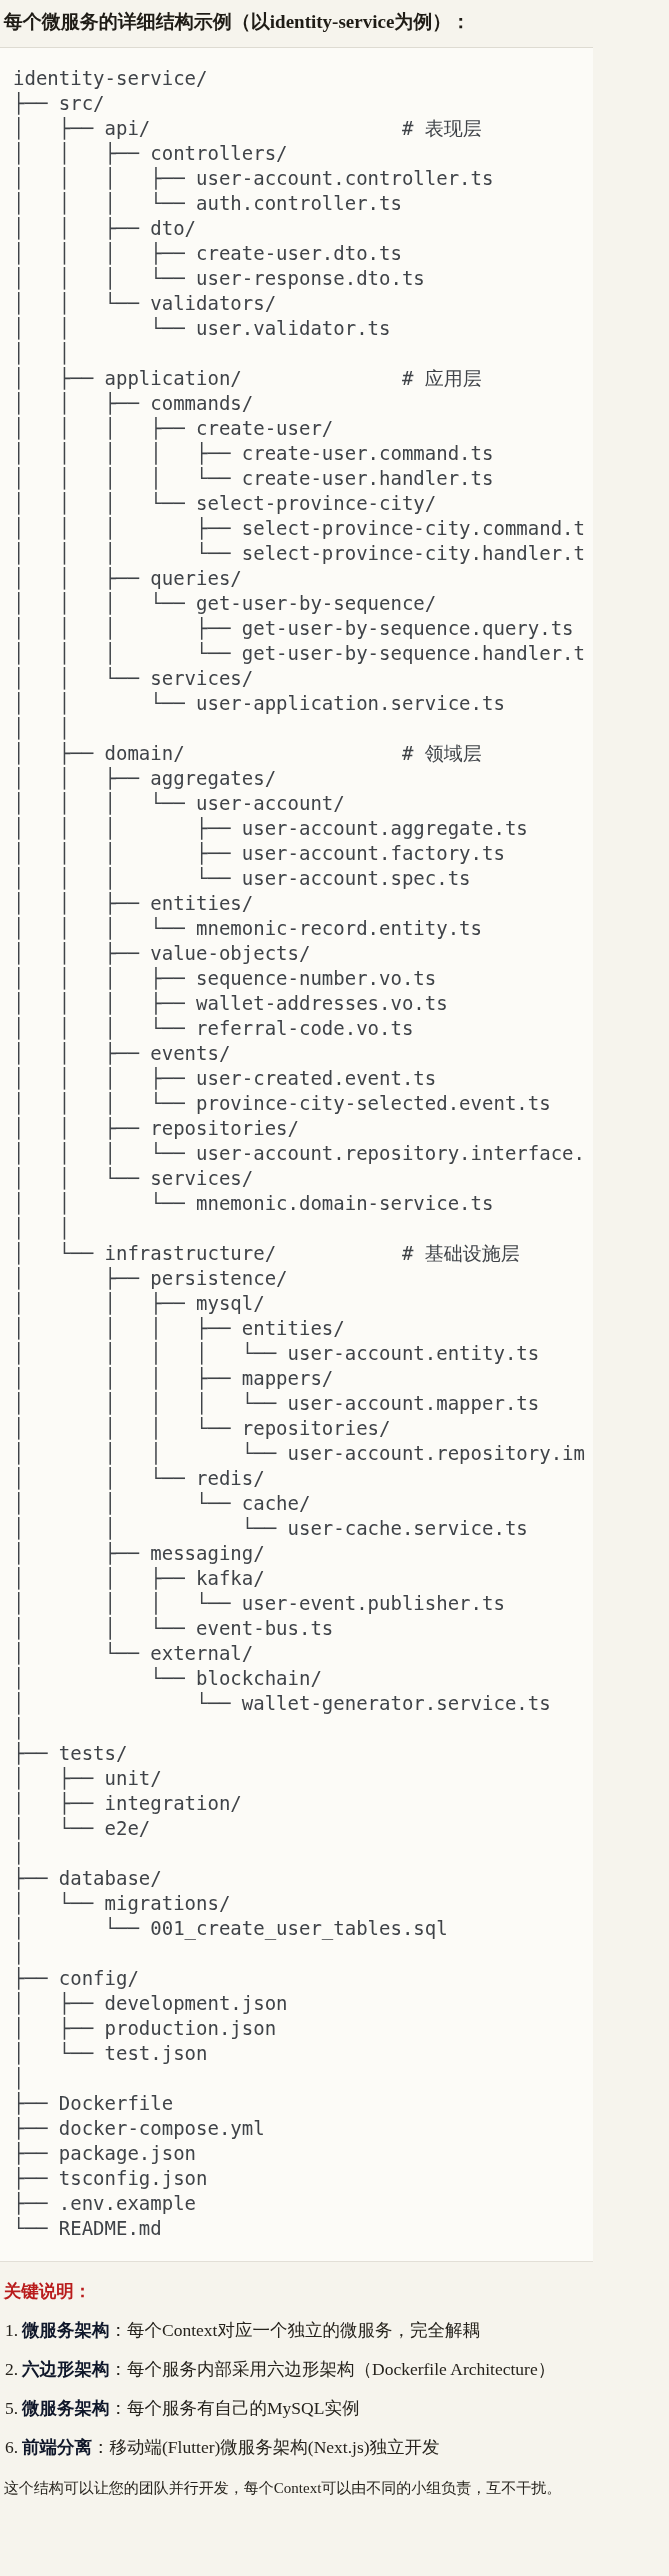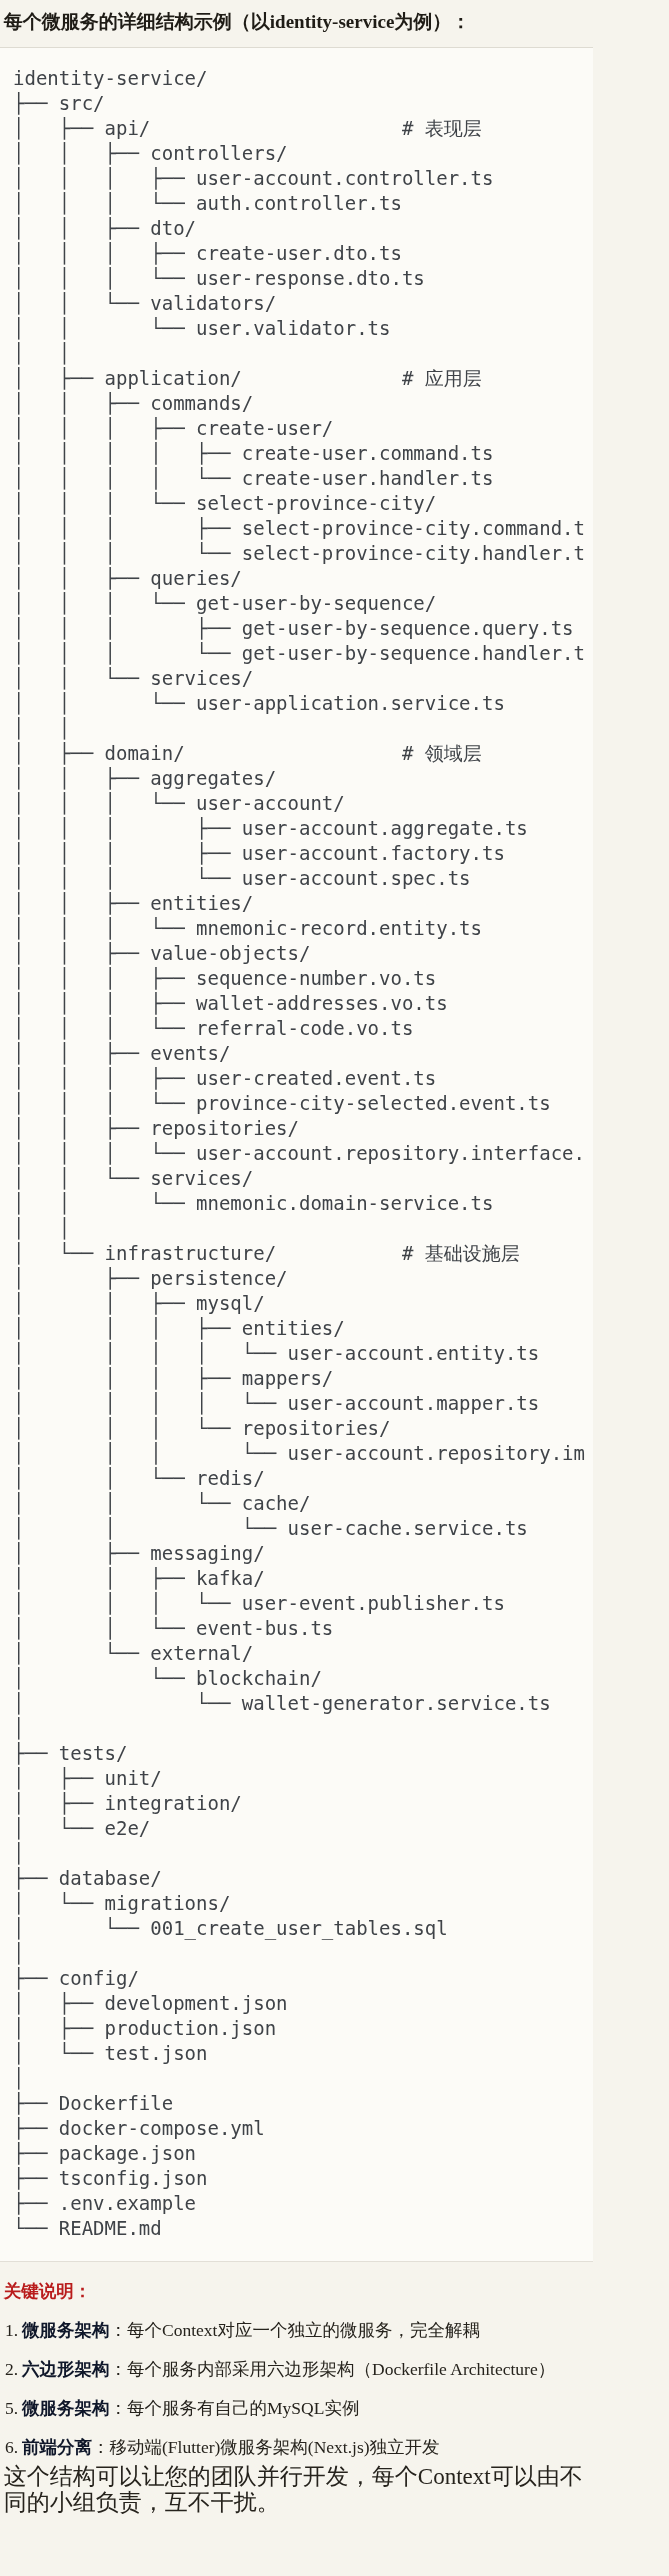--- a/index.html
+++ b/index.html
@@ -49,22 +49,22 @@
   .note-item {
     margin-top: 13px;
     padding-left: 1.3px;
     font-size: 17.5px;
     line-height: 26px;
     color: #26231d;
   }
   .note-item .num { margin-right: 3.8px; }
   .note-item strong { font-weight: bold; color: #0f172a; }
   .footer-text {
-    margin-top: 4px;
-    font-size: 23px;
+    margin-top: 15px;
+    font-size: 15px;
     line-height: 26px;
     color: #26231d;
     padding-left: 0;
   }
 </style>
 </head>
 <body>
 
 <div class="page">
 

